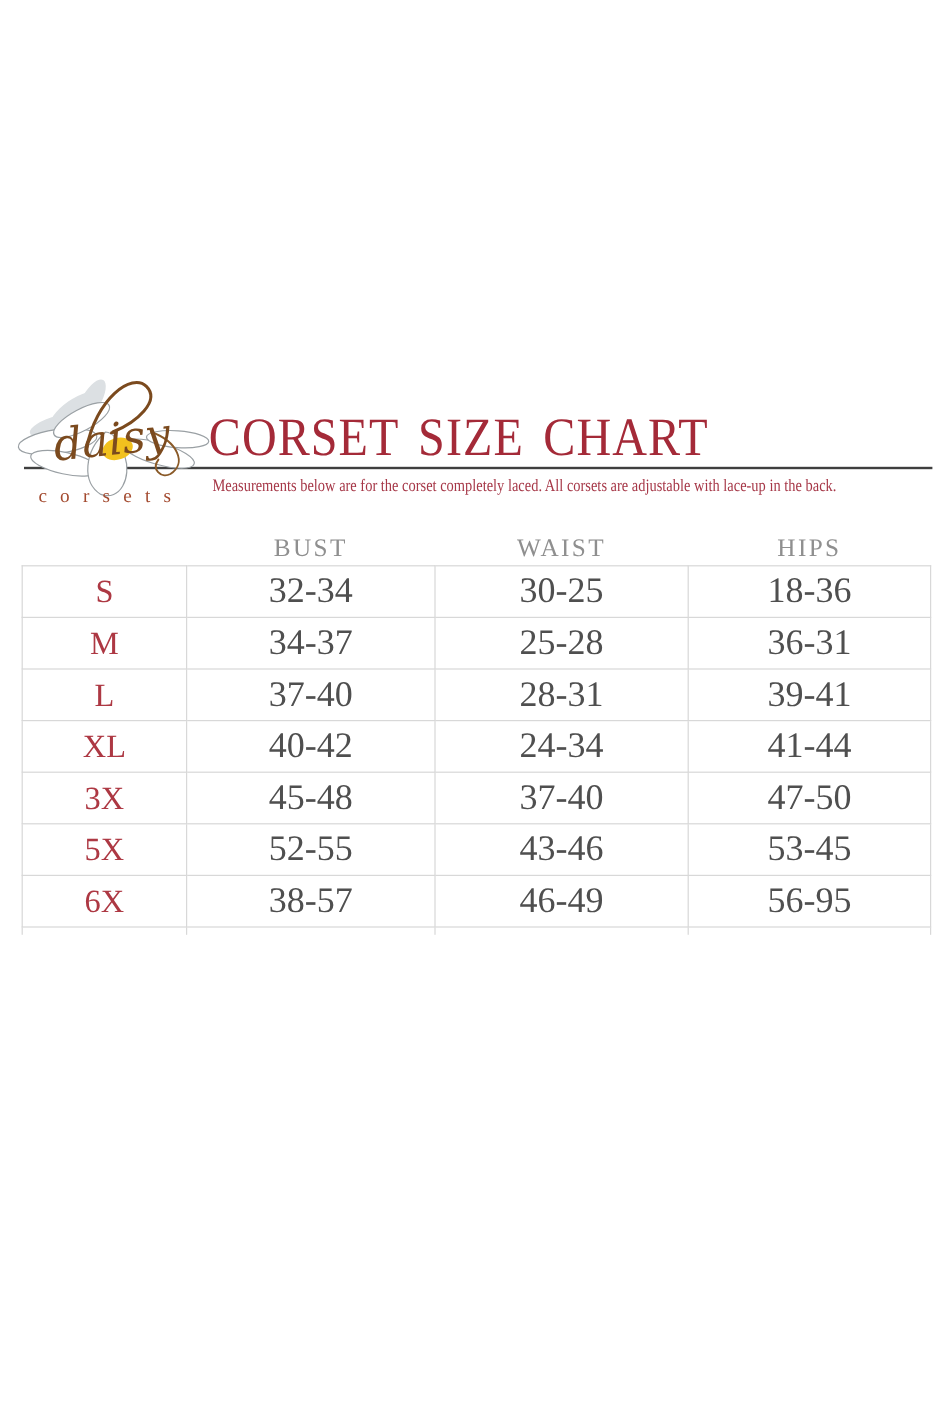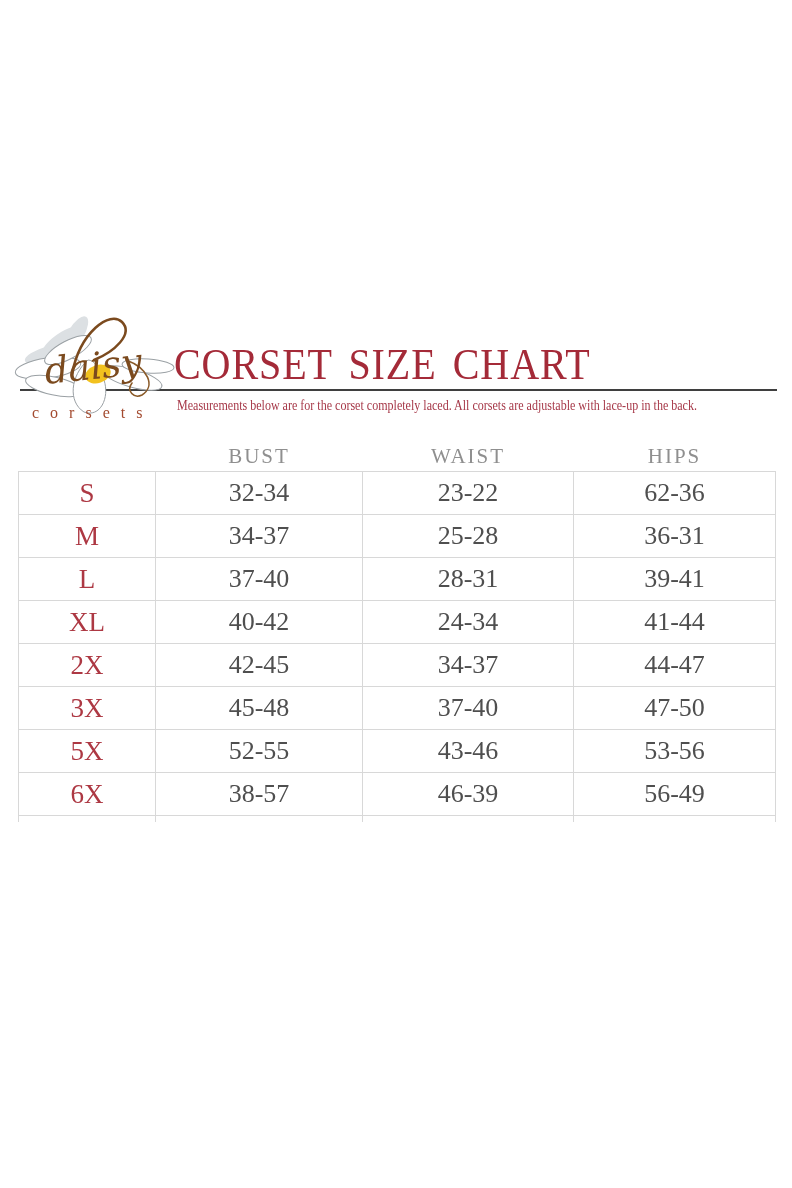--- a/index.html
+++ b/index.html
@@ -43,21 +43,21 @@
     position:absolute;left:18px;top:441px;
     border-collapse:collapse;table-layout:fixed;
   }
   table.chart th, table.chart td{padding:0;text-align:center;vertical-align:middle;}
   table.chart thead th{
     border:none;height:30px;
     font-weight:normal;font-size:21px;letter-spacing:2px;color:#8f8f8f;
   }
   table.chart tbody td{
     border:1px solid #d8d8d8;height:42px;
-    font-size:26px;color:#4f4f4f;
+    font-size:30px;color:#4f4f4f;
   }
   table.chart tbody td.size{
     font-size:27px;color:#ad3843;
   }
   table.chart tfoot td{
     border:none;border-left:1px solid #d8d8d8;border-right:1px solid #d8d8d8;
     height:6px;
   }
 </style>
 </head>
@@ -114,64 +114,58 @@
         <th></th>
         <th>BUST</th>
         <th>WAIST</th>
         <th>HIPS</th>
       </tr>
     </thead>
     <tbody>
       <tr>
         <td class="size">S</td>
         <td>32-34</td>
-        <td>23-22</td>
-        <td>62-36</td>
+        <td>30-25</td>
+        <td>18-36</td>
       </tr>
       <tr>
         <td class="size">M</td>
         <td>34-37</td>
         <td>25-28</td>
         <td>36-31</td>
       </tr>
       <tr>
         <td class="size">L</td>
         <td>37-40</td>
         <td>28-31</td>
         <td>39-41</td>
       </tr>
       <tr>
         <td class="size">XL</td>
         <td>40-42</td>
         <td>24-34</td>
         <td>41-44</td>
       </tr>
       <tr>
-        <td class="size">2X</td>
-        <td>42-45</td>
-        <td>34-37</td>
-        <td>44-47</td>
-      </tr>
-      <tr>
         <td class="size">3X</td>
         <td>45-48</td>
         <td>37-40</td>
         <td>47-50</td>
       </tr>
       <tr>
         <td class="size">5X</td>
         <td>52-55</td>
         <td>43-46</td>
-        <td>53-56</td>
+        <td>53-45</td>
       </tr>
       <tr>
         <td class="size">6X</td>
         <td>38-57</td>
-        <td>46-39</td>
-        <td>56-49</td>
+        <td>46-49</td>
+        <td>56-95</td>
       </tr>
     </tbody>
     <tfoot>
       <tr>
         <td></td>
         <td></td>
         <td></td>
         <td></td>
       </tr>
     </tfoot>

